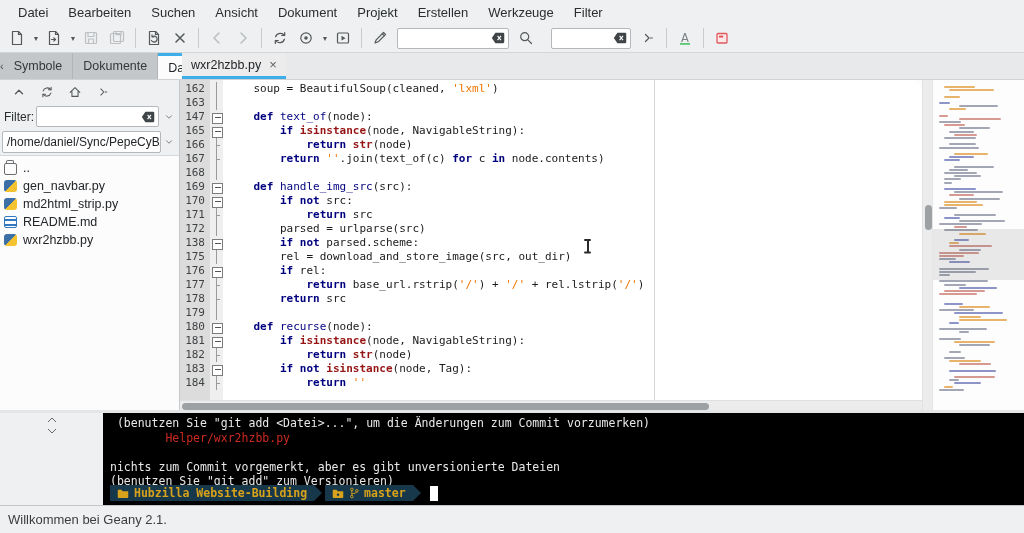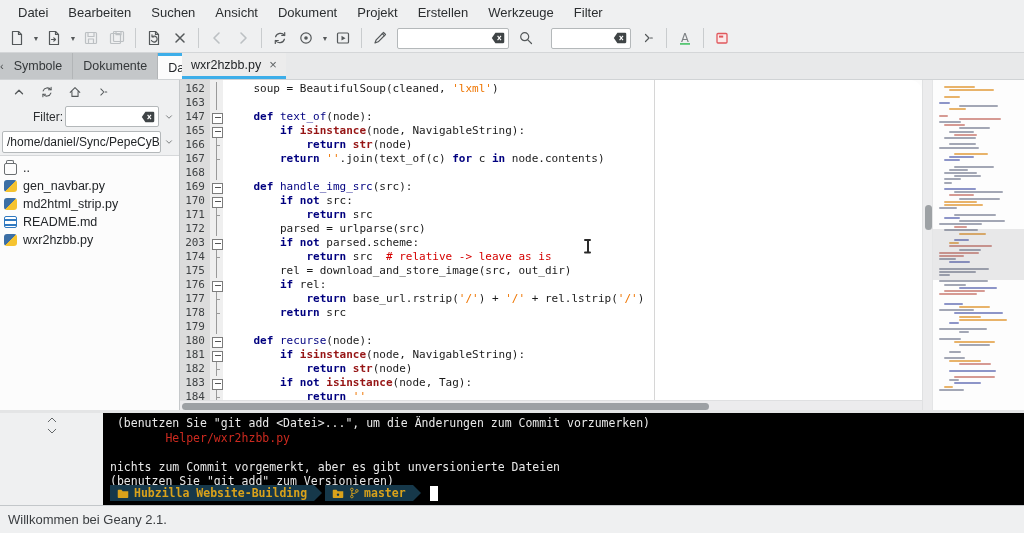--- a/index.html
+++ b/index.html
@@ -28,21 +28,21 @@
   .doc-tabs { flex:1; display:flex; padding-left:2px; }
   .doc-tab { display:flex; align-items:center; gap:8px; padding:0 9px; border-bottom:3px solid #3daee9; background:#ececec; font-size:12.5px; }
   .tab-close { color:#5e6264; font-size:13px; }
 
   
   .main { height:330px; display:flex; background:#fcfcfc; }
 
   
   .sidebar { width:180px; flex:none; background:#eff0f1; border-right:1px solid #c6c9cb; display:flex; flex-direction:column; }
   .fb-toolbar { height:24px; display:flex; align-items:center; gap:14px; padding-left:12px; }
-  .fb-filter { display:flex; align-items:center; padding:2px 2px 2px 4px; gap:2px;margin-left:29px; }
+  .fb-filter { display:flex; align-items:center; padding:2px 2px 2px 4px; gap:2px; }
   .fb-filter .lbl { font-size:12px; color:#2b2e30; }
   .fentry { flex:1; height:21px; background:#fff; border:1px solid #b4b8ba; border-radius:2px; display:flex; align-items:center; justify-content:flex-end; padding:0 3px; }
   .combo-arrow { width:16px; height:21px; display:flex; align-items:center; justify-content:center; color:#55585a; }
   .fb-path { display:flex; align-items:center; padding:2px; }
   .pentry { flex:1; height:22px; background:#fff; border:1px solid #b4b8ba; border-radius:2px; display:flex; align-items:center; padding:0 4px; overflow:hidden; white-space:nowrap; font-size:12px; }
   .fb-list { flex:1; background:#fcfcfc; border-top:1px solid #d6d8da; padding:3px 0 0 4px; }
   .fb-row { display:flex; align-items:center; gap:6px; height:18px; font-size:12.5px; color:#232629; }
   .fi { width:13px; height:12px; flex:none; position:relative; }
   .fi-folder { border:1.3px solid #6a6e71; border-radius:2px; margin-top:2px; }
   .fi-folder::before { content:""; position:absolute; top:-4px; left:1px; width:6px; height:3px; border:1.3px solid #6a6e71; border-bottom:none; border-radius:2px 2px 0 0; }
@@ -369,27 +369,23 @@
             <span class="codeline"><span class="tk-p">        </span><span class="tk-k">if</span><span class="tk-p"> </span><span class="tk-k">not</span><span class="tk-p"> src:</span></span>
           </div><div class="crow">
             <span class="ln">171</span>
             <span class="fold t"></span>
             <span class="codeline"><span class="tk-p">            </span><span class="tk-k">return</span><span class="tk-p"> src</span></span>
           </div><div class="crow">
             <span class="ln">172</span>
             <span class="fold v"></span>
             <span class="codeline"><span class="tk-p">        parsed = urlparse(src)</span></span>
           </div><div class="crow">
-            <span class="ln">203</span>
+            <span class="ln">138</span>
             <span class="fold box"></span>
             <span class="codeline"><span class="tk-p">        </span><span class="tk-k">if</span><span class="tk-p"> </span><span class="tk-k">not</span><span class="tk-p"> parsed.scheme:</span></span>
-          </div><div class="crow">
-            <span class="ln">174</span>
-            <span class="fold t"></span>
-            <span class="codeline"><span class="tk-p">            </span><span class="tk-k">return</span><span class="tk-p"> src  </span><span class="tk-cm"># relative -&gt; leave as is</span></span>
           </div><div class="crow">
             <span class="ln">175</span>
             <span class="fold v"></span>
             <span class="codeline"><span class="tk-p">        rel = download_and_store_image(src, out_dir)</span></span>
           </div><div class="crow">
             <span class="ln">176</span>
             <span class="fold box"></span>
             <span class="codeline"><span class="tk-p">        </span><span class="tk-k">if</span><span class="tk-p"> rel:</span></span>
           </div><div class="crow">
             <span class="ln">177</span>

